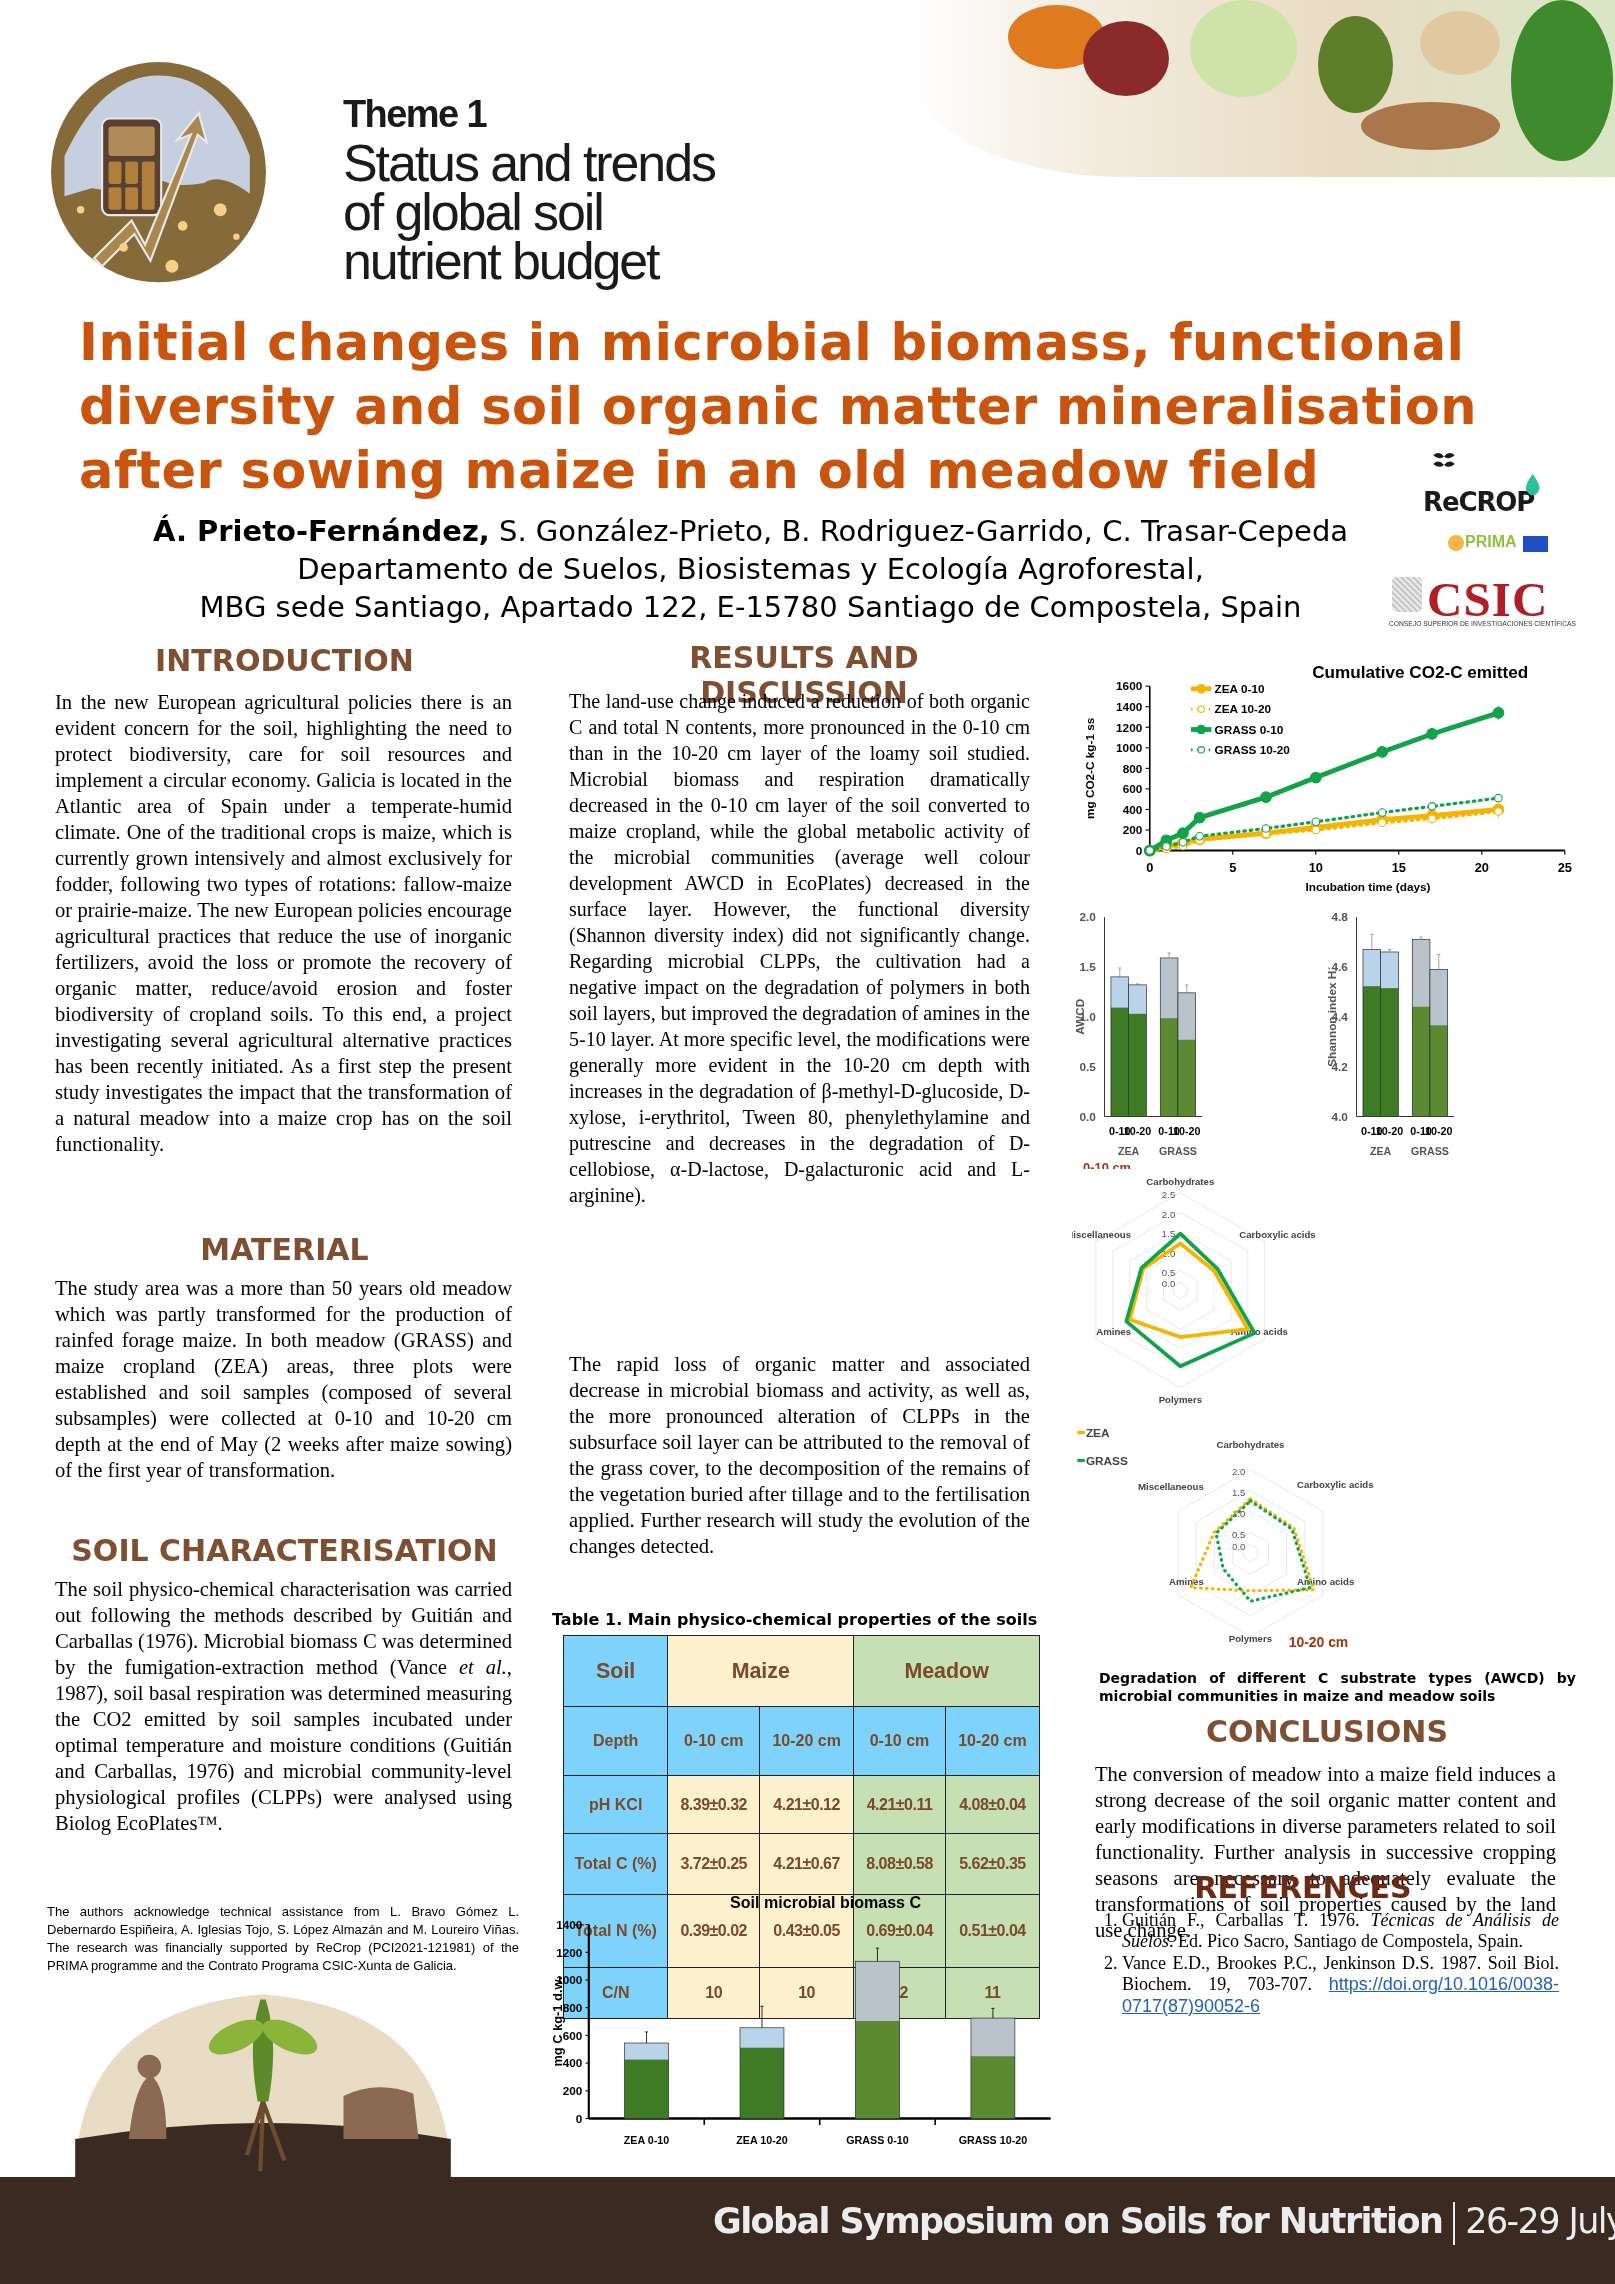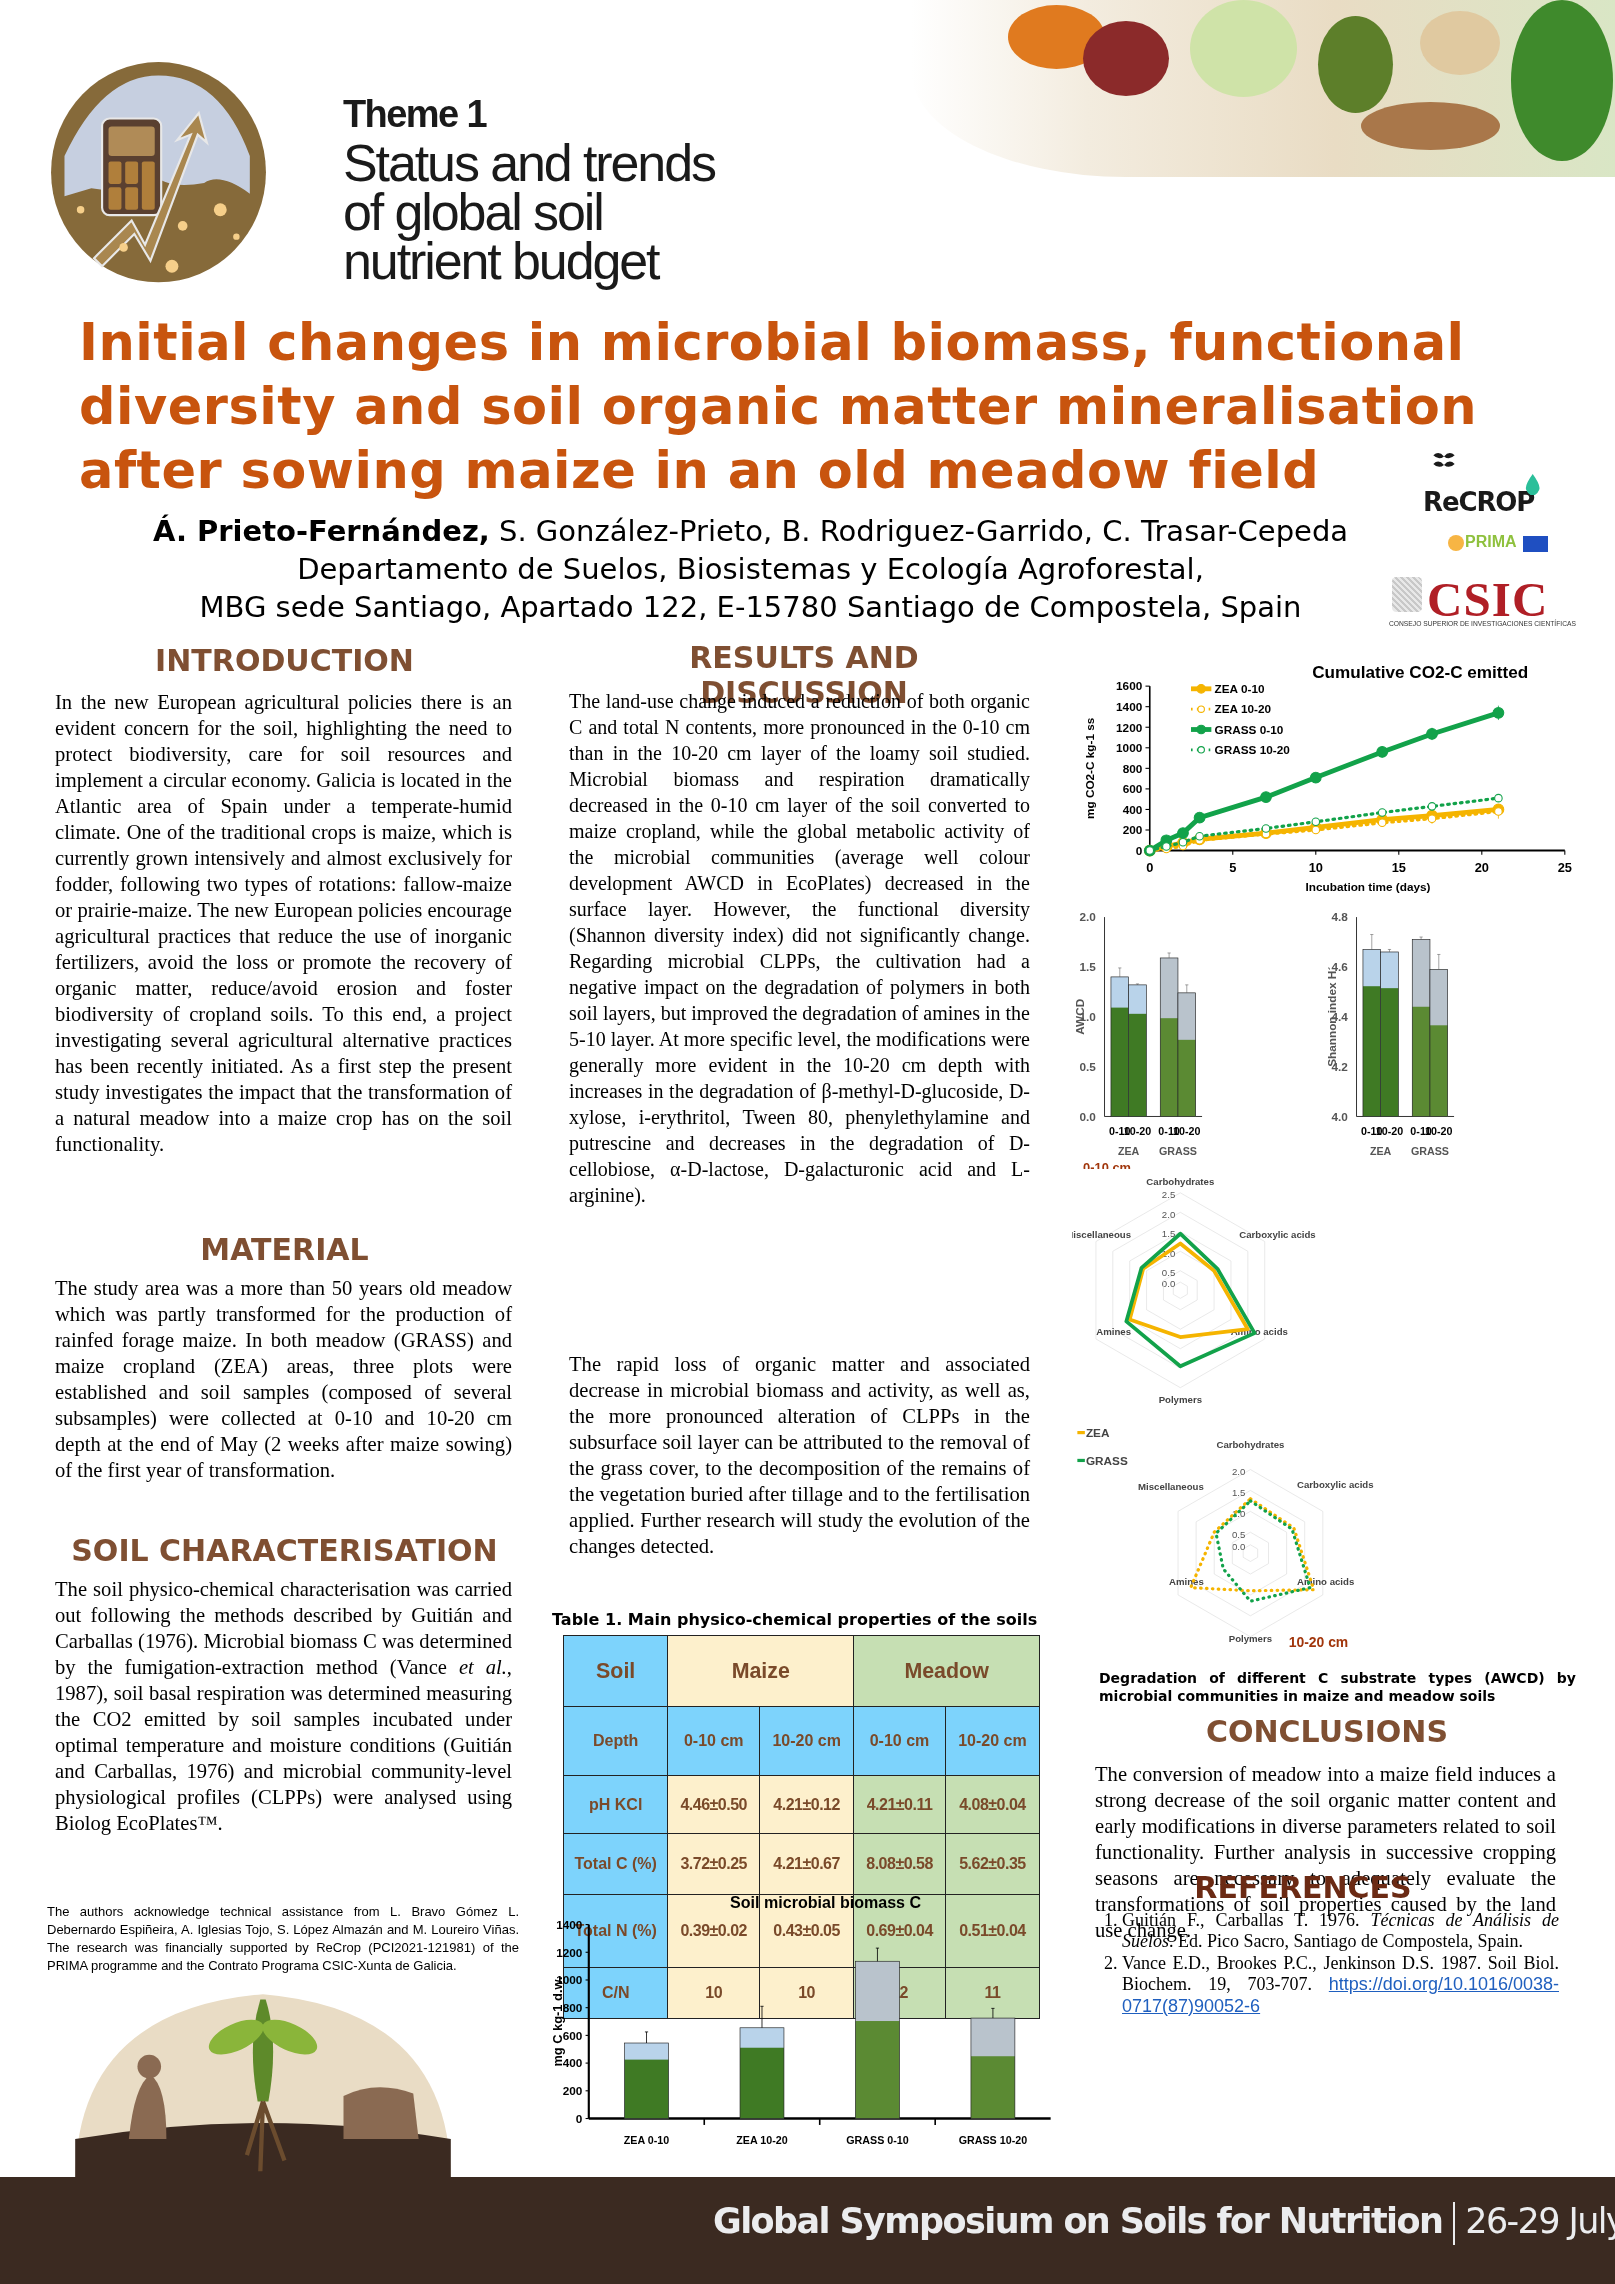--- a/index.html
+++ b/index.html
@@ -147,21 +147,21 @@
   </tr>
   <tr style="height:69px;">
     <td class="white">Depth</td>
     <td class="white">0-10 cm</td>
     <td class="white">10-20 cm</td>
     <td class="white">0-10 cm</td>
     <td class="white">10-20 cm</td>
   </tr>
   <tr style="height:58px;">
     <td class="white">pH KCl</td>
-    <td class="maize val">4.46±0.50</td>
+    <td class="maize val">8.39±0.32</td>
     <td class="maize val">4.21±0.12</td>
     <td class="meadow val">4.21±0.11</td>
     <td class="meadow val">4.08±0.04</td>
   </tr>
   <tr style="height:61px;">
     <td class="white">Total C (%)</td>
     <td class="maize val">3.72±0.25</td>
     <td class="maize val">4.21±0.67</td>
     <td class="meadow val">8.08±0.58</td>
     <td class="meadow val">5.62±0.35</td>

